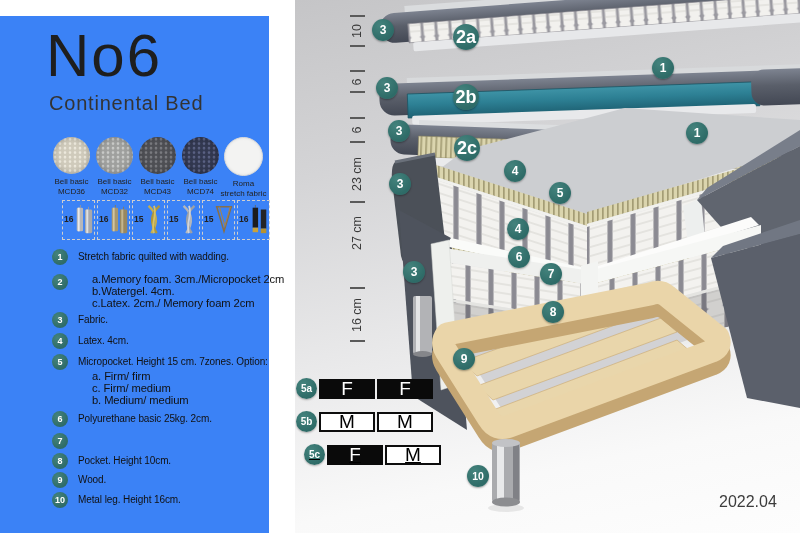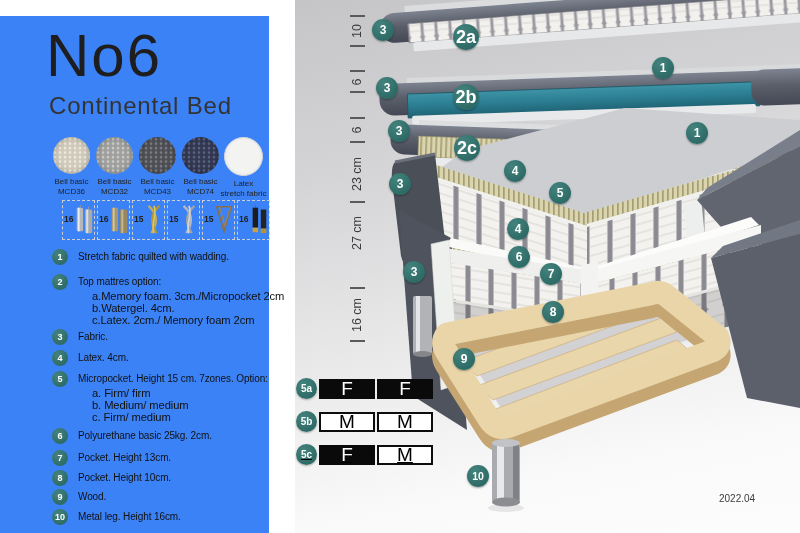--- a/index.html
+++ b/index.html
@@ -2,21 +2,21 @@
 <html style="--badge-teal: #2e6b67; --badge-hi: #44837d;"><head>
 <meta charset="utf-8">
 <style>
   html,body{margin:0;padding:0;background:#fff;}
   body{font-family:"Liberation Sans", sans-serif; -webkit-font-smoothing:antialiased;}
   .stage{position:relative;width:800px;height:533px;overflow:hidden;background:#fff;}
 
   
   .left-panel{position:absolute;left:0;top:16px;width:269px;height:533px;background:#3b82f6;}
   .title{position:absolute;left:46px;top:8px;font-size:60px;font-weight:300;letter-spacing:2px;color:#1e1e1e;line-height:1.05;}
-  .subtitle{position:absolute;left:49px;top:76px;font-size:24px;letter-spacing:.8px;color:#333;}
+  .subtitle{position:absolute;left:49px;top:76px;font-size:20px;letter-spacing:.8px;color:#333;}
 
   .fabric-row{position:absolute;left:50px;top:121px;display:flex;}
   .swatch-item{width:43px;display:flex;flex-direction:column;align-items:center;}
   .swatch-circle{width:37px;height:37px;border-radius:50%;box-shadow:inset 0 0 6px rgba(0,0,0,.25);}
   .swatch-circle.plain{box-shadow:inset 0 0 3px rgba(0,0,0,.08);border:1px solid #d9d9d9;}
   .swatch-label{margin-top:3px;font-size:8px;line-height:9.5px;color:#222;text-align:center;white-space:nowrap;}
 
   .leg-row{position:absolute;left:46px;top:184px;display:flex;margin-left:16px;}
   .leg-box{position:relative;width:31px;height:38px;margin-right:2px;border:1px dashed #cfcfcf;}
   .leg-num{position:absolute;left:1px;top:13px;font-size:8.5px;font-weight:bold;color:#222;}
@@ -48,21 +48,21 @@
   .firm-row{position:absolute;display:flex;align-items:center;}
   .fbadge{width:21px;height:21px;border-radius:50%;margin-right:2px;
     background:radial-gradient(circle at 35% 28%, var(--badge-hi), var(--badge-teal) 70%);
     color:#fff;font-weight:bold;font-size:10px;display:flex;align-items:center;justify-content:center;
     box-shadow:0 1px 2px rgba(0,0,0,.3);}
   .fcell{width:56px;height:20px;box-sizing:border-box;display:flex;align-items:center;justify-content:center;
     font-size:19px;color:#000;background:#fff;border:2px solid #0d0d0d;}
   .fcell.filled{background:#0a0a0a;color:#fff;border:none;}
   .fcell + .fcell{margin-left:2px;}
 
-  .version{position:absolute;left:424px;top:493px;font-size:10px;color:#3c3c3c;}
+  .version{position:absolute;left:424px;top:493px;font-size:16px;color:#3c3c3c;}
 </style>
 </head>
 <body>
 
 <div class="stage">
 
   <div class="left-panel">
     <div class="title">No6</div>
     <div class="subtitle">Continental Bed</div>
     <div class="fabric-row">
@@ -90,21 +90,21 @@
         <div class="swatch-item">
           <div class="swatch-circle" style="background: radial-gradient(circle at 2px 2px, rgb(90, 97, 131) 1.1px, rgba(0, 0, 0, 0) 1.7px) 0% 0% / 5px 4.5px rgb(50, 56, 80);"></div>
           <div class="swatch-label">
             <div>Bell basic</div>
             <div>MCD74</div>
           </div>
         </div>
         <div class="swatch-item">
           <div class="swatch-circle plain" style="background: rgb(243, 243, 242);"></div>
           <div class="swatch-label">
-            <div>Latex</div>
+            <div>Roma</div>
             <div>stretch fabric</div>
           </div>
         </div>
       </div>
     <div class="leg-row">
         <div class="leg-box">
           <span class="leg-num">16</span>
           <span class="leg-icon"><svg viewBox="0 0 22 34" width="20" height="31">
               <line x1="7" y1="1" x2="7" y2="4" stroke="#999"></line>
               <rect x="3" y="4" width="7" height="26" rx="1.5" fill="#b6b7ba"></rect>
@@ -163,21 +163,20 @@
     <div class="legend">
         <div class="legend-item" style="margin-bottom: 8px;">
           <span class="lbadge">1</span>
           <div>
             <div class="ltext">Stretch fabric quilted with wadding.</div>
           </div>
         </div>
         <div class="legend-item" style="margin-bottom: 2px;">
           <span class="lbadge">2</span>
           <div>
-            <div class="ltext">Top mattres option:</div>
             <div class="lsub">a.Memory foam. 3cm./Micropocket 2cm</div>
             <div class="lsub">b.Watergel. 4cm.</div>
             <div class="lsub">c.Latex. 2cm./ Memory foam 2cm</div>
           </div>
         </div>
         <div class="legend-item" style="margin-bottom: 4px;">
           <span class="lbadge">3</span>
           <div>
             <div class="ltext">Fabric.</div>
           </div>
@@ -186,35 +185,32 @@
           <span class="lbadge">4</span>
           <div>
             <div class="ltext">Latex. 4cm.</div>
           </div>
         </div>
         <div class="legend-item" style="margin-bottom: 4px;">
           <span class="lbadge">5</span>
           <div>
             <div class="ltext">Micropocket. Height 15 cm. 7zones. Option:</div>
             <div class="lsub">a. Firm/ firm</div>
+            <div class="lsub">c. Firm/ medium</div>
             <div class="lsub">b. Medium/ medium</div>
-            <div class="lsub">c. Firm/ medium</div>
           </div>
         </div>
         <div class="legend-item" style="margin-bottom: 5px;">
           <span class="lbadge">6</span>
           <div>
             <div class="ltext">Polyurethane basic 25kg. 2cm.</div>
           </div>
         </div>
         <div class="legend-item" style="margin-bottom: 3px;">
           <span class="lbadge">7</span>
-          <div>
-            <div class="ltext">Pocket. Height 13cm.</div>
-          </div>
         </div>
         <div class="legend-item" style="margin-bottom: 2px;">
           <span class="lbadge">8</span>
           <div>
             <div class="ltext">Pocket. Height 10cm.</div>
           </div>
         </div>
         <div class="legend-item" style="margin-bottom: 3px;">
           <span class="lbadge">9</span>
           <div>
@@ -401,21 +397,21 @@
         <div class="firm-row" style="left: 1px; top: 378px;">
           <span class="fbadge">5a</span>
           <span class="fcell filled">F</span>
           <span class="fcell filled">F</span>
         </div>
         <div class="firm-row" style="left: 1px; top: 411px;">
           <span class="fbadge">5b</span>
           <span class="fcell">M</span>
           <span class="fcell">M</span>
         </div>
-        <div class="firm-row" style="left: 1px; top: 444px; text-decoration: underline;">
+        <div class="firm-row" style="left: 9px; top: 444px; text-decoration: underline;">
           <span class="fbadge">5c</span>
           <span class="fcell filled">F</span>
           <span class="fcell">M</span>
         </div>
       </div>
     <div class="version">2022.04</div>
   </div>
 
 </div>
 

